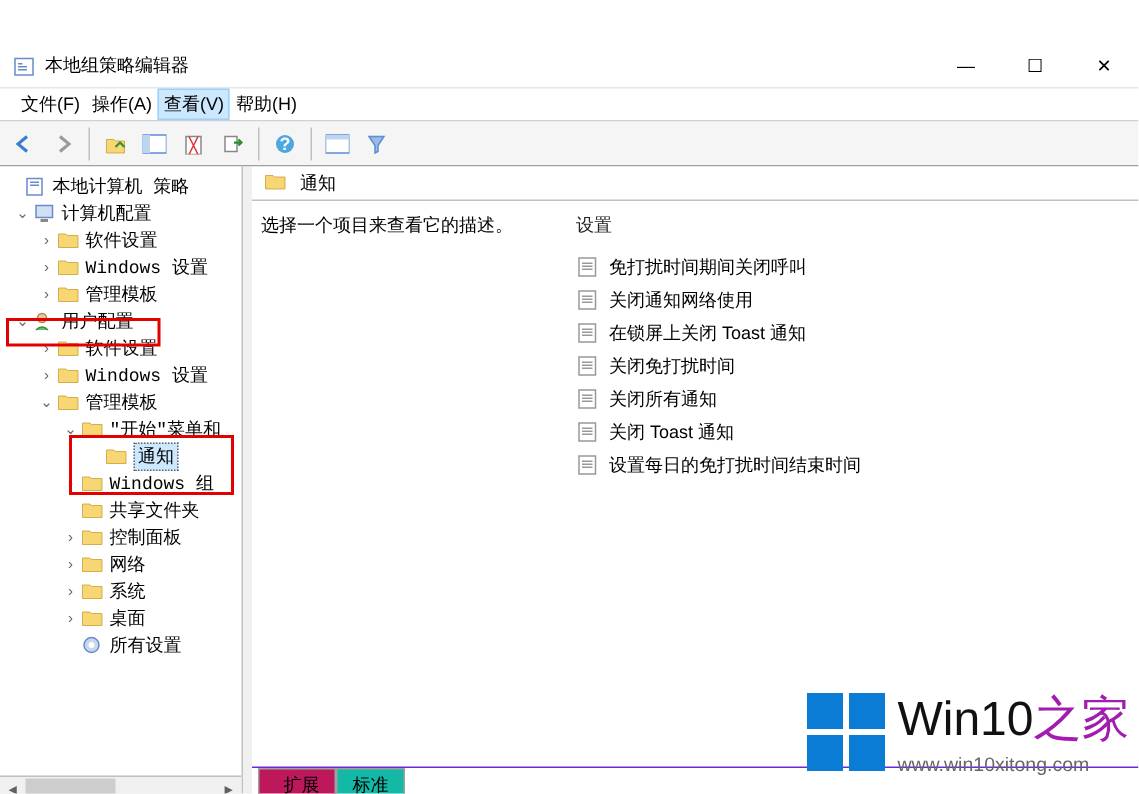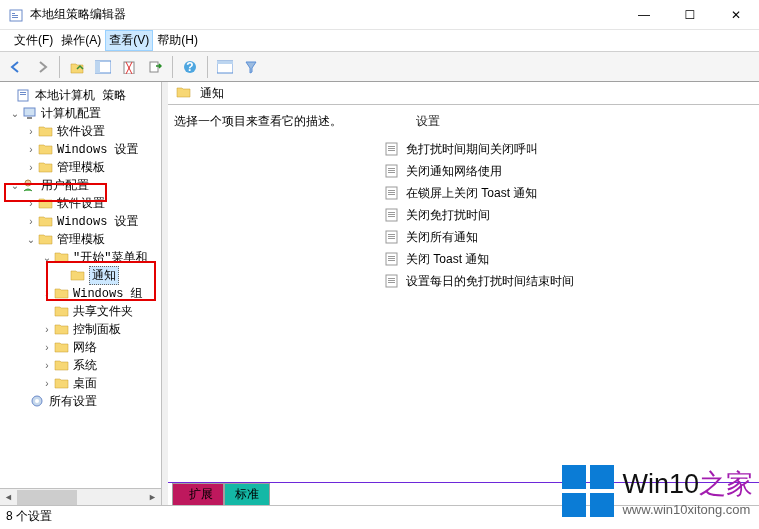--- a/index.html
+++ b/index.html
@@ -1,19 +1,19 @@
 <!DOCTYPE html>
 <html><head>
 <meta charset="utf-8">
 <style>
 * { box-sizing: border-box; margin: 0; padding: 0; font-family: "Microsoft YaHei", "Segoe UI", sans-serif; font-size: 12px; }
 body { background: #fff; width: 759px; height: 529px; position: relative; overflow: hidden; }
 
 
-.titlebar { height: 30px; display: flex; align-items: center; border-bottom: 1px solid #e5e5e5; }
+.titlebar { height: 30px; display: flex; align-items: center; border-bottom: 1px solid #e5e5e5; margin-top: 29px; }
 .titlebar .app-icon { width: 16px; height: 16px; margin: 0 6px 0 8px; }
 .titlebar .title { flex: 1; color: #000; }
 .titlebar .winbtn { width: 46px; height: 30px; display: flex; align-items: center; justify-content: center; color: #000; }
 
 
 .menubar { height: 22px; display: flex; align-items: center; padding-left: 10px; gap: 0; border-bottom: 1px solid #d0d0d0; }
 .menubar .item { color: #000; cursor: default; padding: 2px 4px; }
 .menubar .item.active { background: #cce8ff; border: 1px solid #99d1ff; padding: 1px 3px; }
 
 
@@ -30,21 +30,21 @@
 .tree-row .icon { width: 16px; height: 14px; margin-right: 3px; display: flex; align-items: center; }
 .tree-row .lbl { color: #000; font-family: Liberation Mono, monospace; }
 .tree-row.selected .lbl { background: #cce8ff; border: 1px dotted #666; padding: 0 2px; }
 .redbox { position: absolute; border: 2px solid #e30000; pointer-events: none; }
 
 .content-pane { flex: 1; display: flex; flex-direction: column; }
 .content-header { height: 23px; background: #fff; display: flex; align-items: center; padding: 0 8px; border-bottom: 1px solid #c0c0c0; gap: 8px; }
 .content-body { flex: 1; display: flex; padding: 8px 6px; border-bottom: 1px solid #6d28d9; }
 .left-col { width: 210px; }
 .right-col { flex: 1; }
-.col-head { color: #222; margin-bottom: 8px; margin-left: 32px; }
+.col-head { color: #222; margin-bottom: 8px; }
 .setting-row { display: flex; align-items: center; height: 22px; gap: 6px; }
 .setting-icon { width: 16px; height: 16px; }
 
 .tabsbar { height: 22px; display: flex; align-items: flex-end; padding-left: 4px; border-top: 1px solid #fff; }
 .tab { padding: 2px 10px; border: 1px solid #a0a0a0; border-bottom: none; background: #f5f5f5; margin-right: 0; font-size: 12px; }
 .tab.active { background: #be185d; padding-left: 16px; }
 .tab.inactive { background: #14b8a6; }
 
 .separator-handle { width: 6px; background: #f0f0f0; cursor: col-resize; }
 
@@ -55,21 +55,21 @@
 .scroll-thumb { position: absolute; left: 0; width: 60px; height: 15px; top: 1px; background: #cdcdcd; }
 
 
 .statusbar { height: 22px; display: flex; align-items: center; padding-left: 6px; border-top: 1px solid #c0c0c0; background: #fff; }
 
 
 .watermark { position: absolute; right: 6px; bottom: 12px; display: flex; align-items: center; gap: 8px; pointer-events: none; }
 .watermark .logo { display:flex; flex-wrap: wrap; width: 52px; height: 52px; gap: 4px; }
 .watermark .logo div { width: 24px; height: 24px; background: #0b7cd6; }
 .watermark .txt { color: #111; }
-.watermark .big { font-size: 27px; font-weight: 500; }
+.watermark .big { font-size: 32px; font-weight: 500; }
 .watermark .url { font-size: 13px; color: #666; }
 
 .folder-svg { fill: #f7d774; stroke: #c79a2a; stroke-width: 0.5; }
 </style>
 </head>
 <body>
 
 <div class="titlebar">
   <span class="app-icon">
     <svg width="16" height="16">
@@ -303,21 +303,21 @@
         </div>
       <div class="tree-row" style="padding-left:40px">
           <span class="twisty">›</span>
           <span class="icon">
             <svg width="16" height="14">
               <path class="folder-svg" d="M1 3 h5 l1 1 h7 v8 h-13 z"></path>
             </svg>
           </span>
           <span class="lbl">桌面</span>
         </div>
-      <div class="tree-row" style="padding-left:16px">
+      <div class="tree-row" style="padding-left:40px">
           <span class="twisty"></span>
           <span class="icon">
             <svg width="16" height="14">
               <circle cx="7" cy="7" r="5" fill="#c6d8ec" stroke="#6b8ac9"></circle>
               <circle cx="7" cy="7" r="2" fill="#fff"></circle>
             </svg>
           </span>
           <span class="lbl">所有设置</span>
         </div>
     </div>

